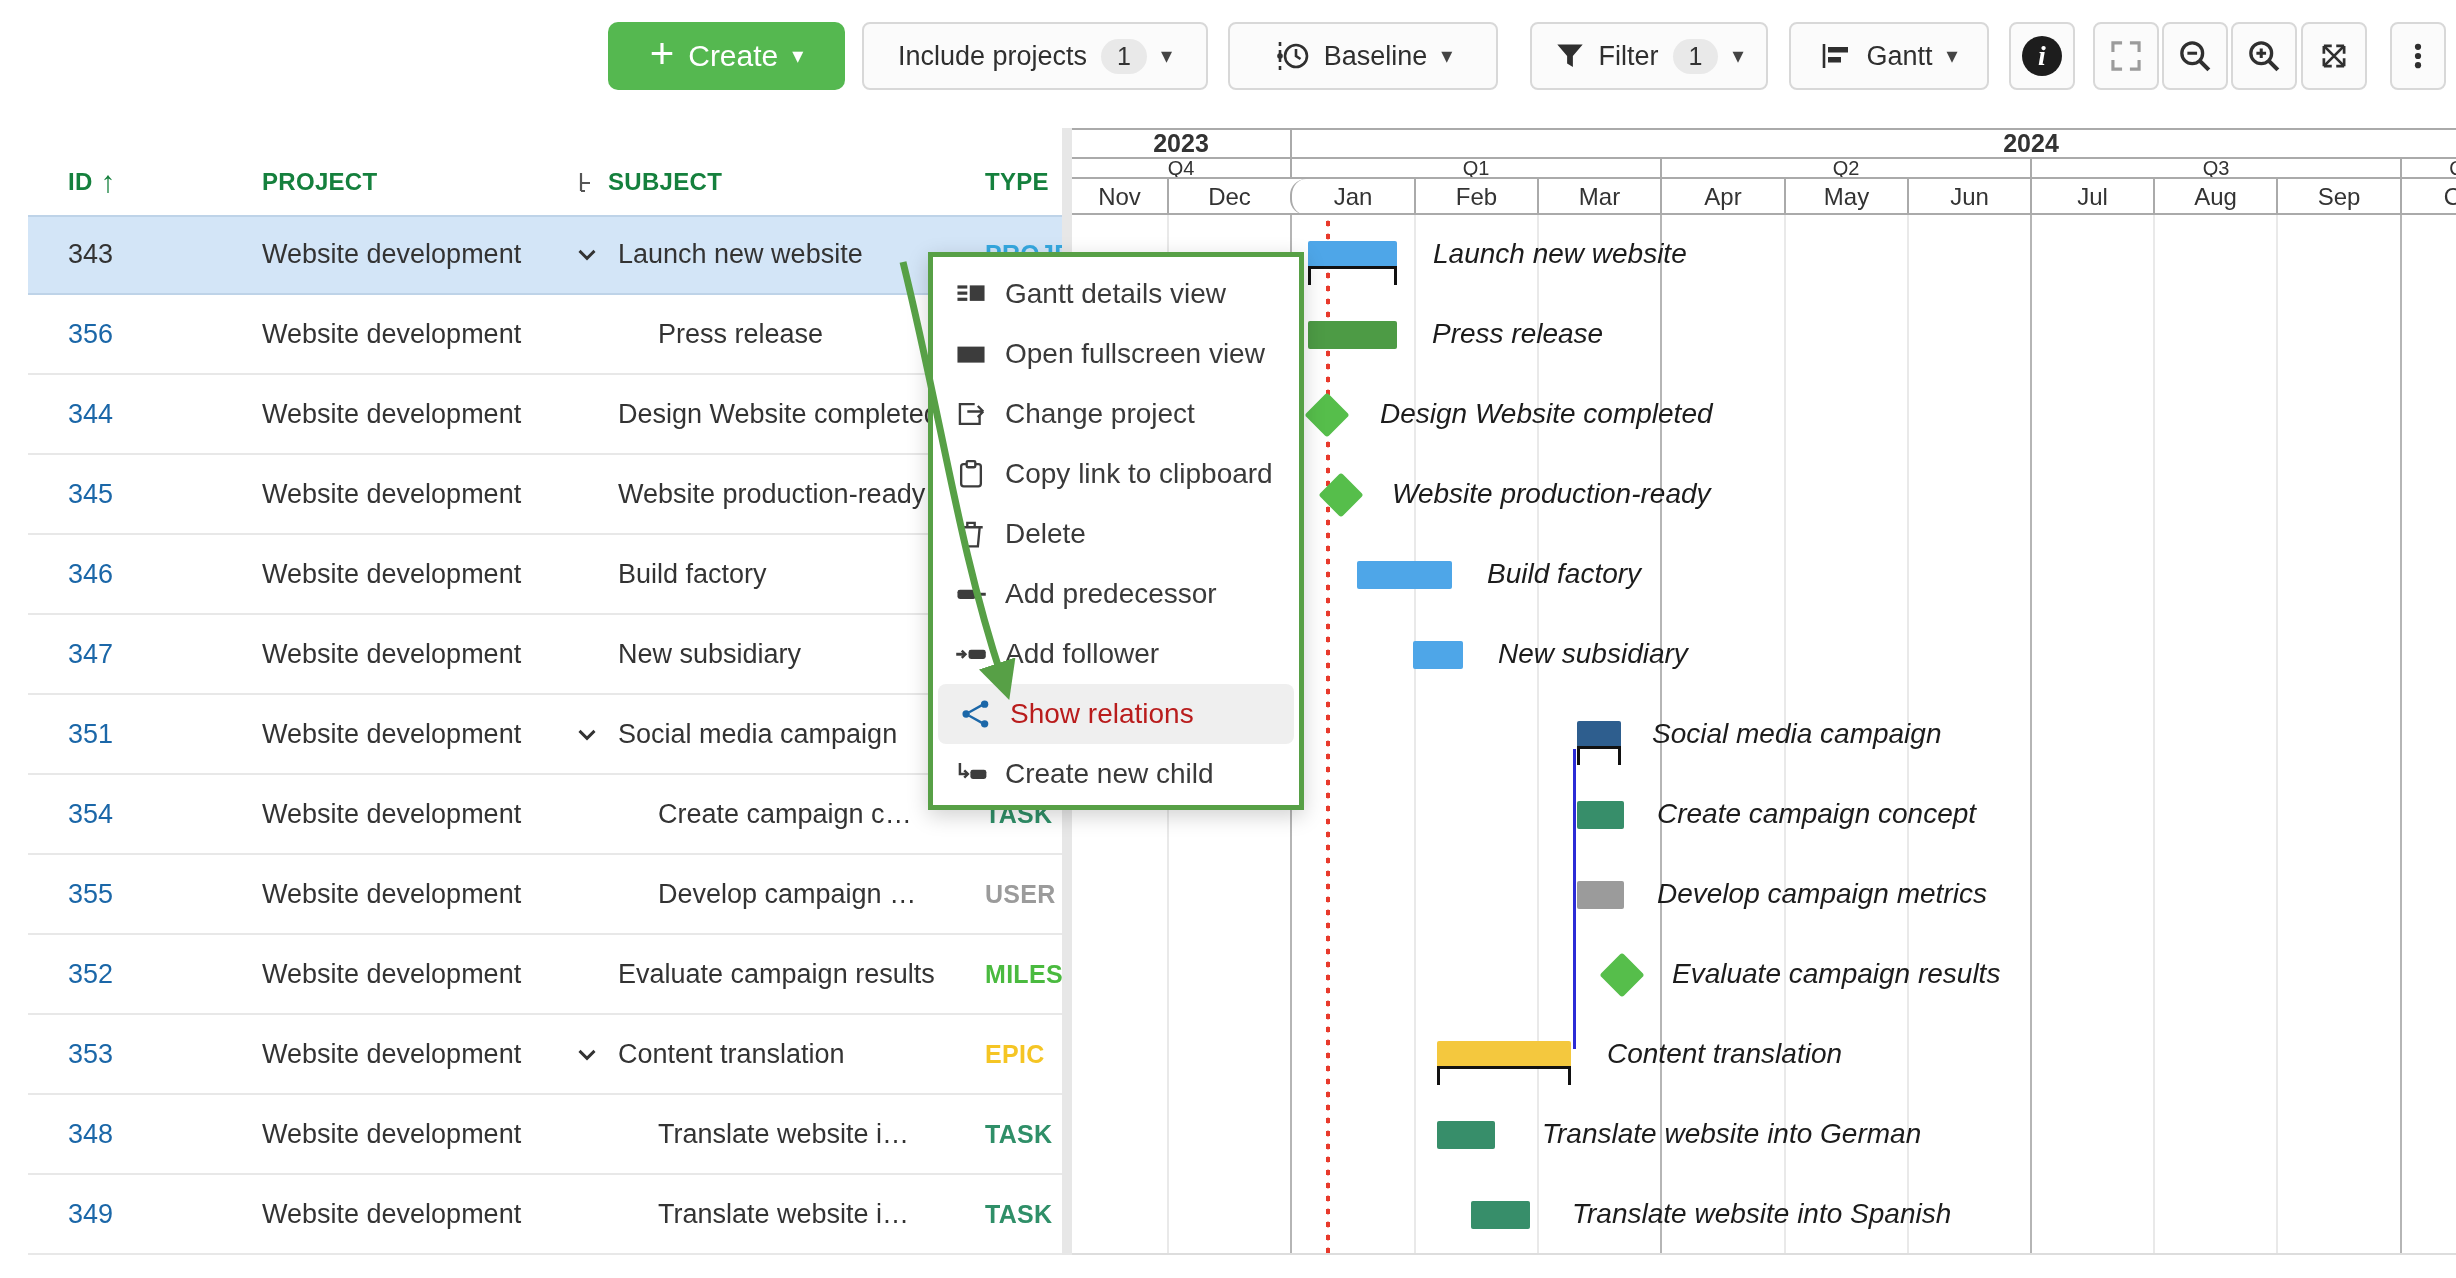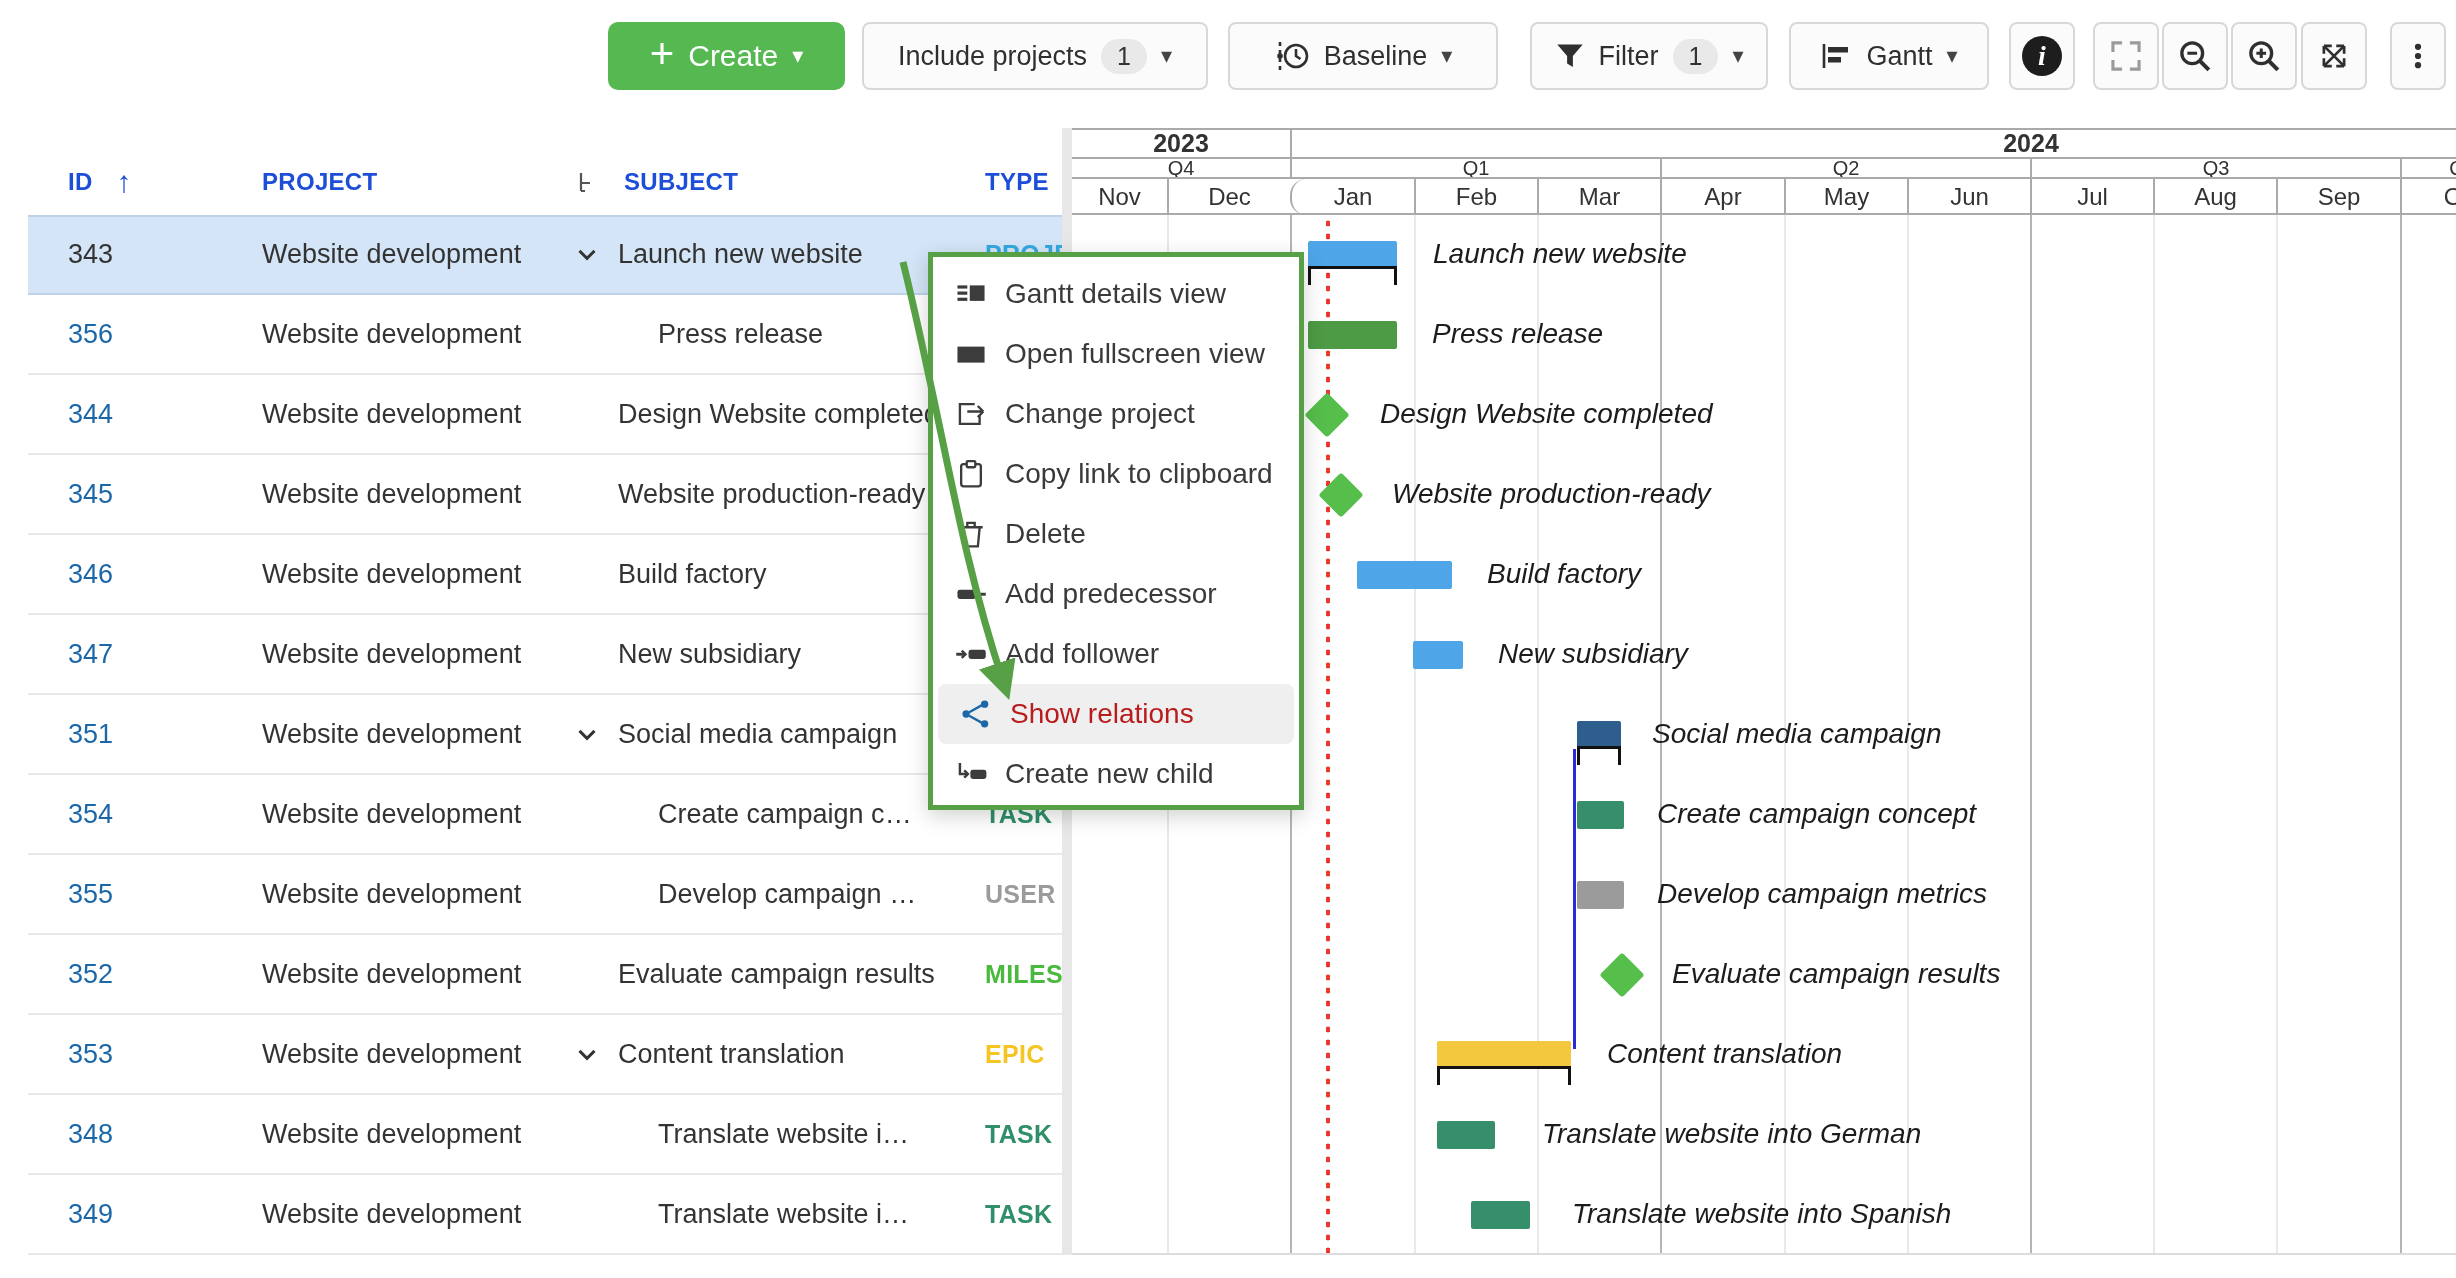--- a/index.html
+++ b/index.html
@@ -25,22 +25,22 @@
   .btn-create .plus { font-size:42px; font-weight:300; line-height:1; margin-top:-4px; }
   .btn-create .caret { color:#fff; }
   .caret { font-size:22px; color:#444; }
   .badge { background:#e9e9e9; border-radius:999px; padding:3px 16px; font-size:25px; color:#333; }
   .icon-btn { width:66px; }
   .circle-i { width:40px; height:40px; border-radius:50%; background:#1d1d1d; color:#fff;
     display:flex; align-items:center; justify-content:center;
     font-family:"Liberation Serif", serif; font-weight:bold; font-style:italic; font-size:28px; }
   
   .thead { position:absolute; left:28px; top:150px; width:1034px; height:64px; }
-  .th { position:absolute; top:0; height:100%; display:flex; align-items:center; gap:24px;
-        font-size:24px; font-weight:bold; color:#1d4ed8; letter-spacing:.3px;justify-content:center; }
+  .th { position:absolute; top:0; height:100%; display:flex; align-items:center; gap:8px;
+        font-size:24px; font-weight:bold; color:#15803d; letter-spacing:.3px;justify-content:center; }
   
   .trow { position:absolute; left:28px; width:1034px; height:80px; border-bottom:2px solid #e8e8e8; background:#fff; }
   .trow.selected { background:#d3e5f7; border-bottom:2px solid #bed3e8; box-shadow: inset 0 2px 0 #bed3e8; }
   .cell { position:absolute; top:0; height:100%; display:flex; align-items:center;
           font-size:27px; white-space:nowrap; }
   .cell.id { color:#1B67A8; }
   .cell.id.dark { color:#333; }
   .cell.subject { overflow:hidden; text-overflow:ellipsis; display:block; line-height:78px; }
   .cell.type { font-weight:bold; font-size:25px; overflow:hidden; letter-spacing:.3px; }
   .chev { position:absolute; top:0; height:100%; display:flex; align-items:center; width:36px; }

